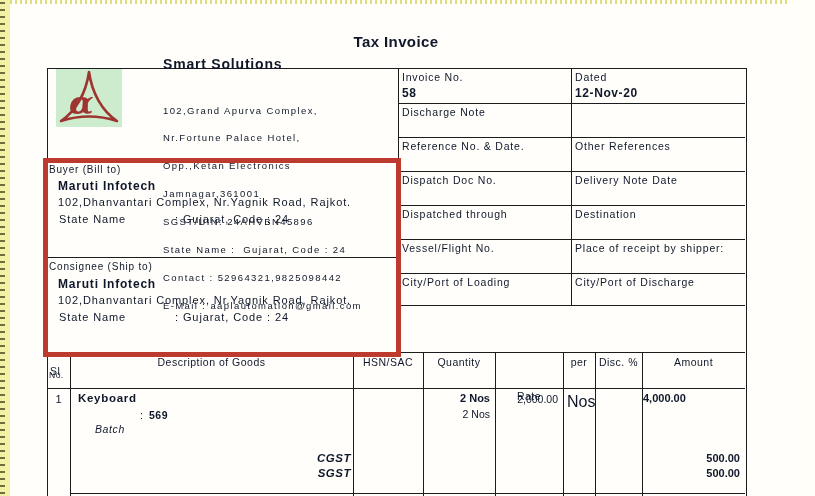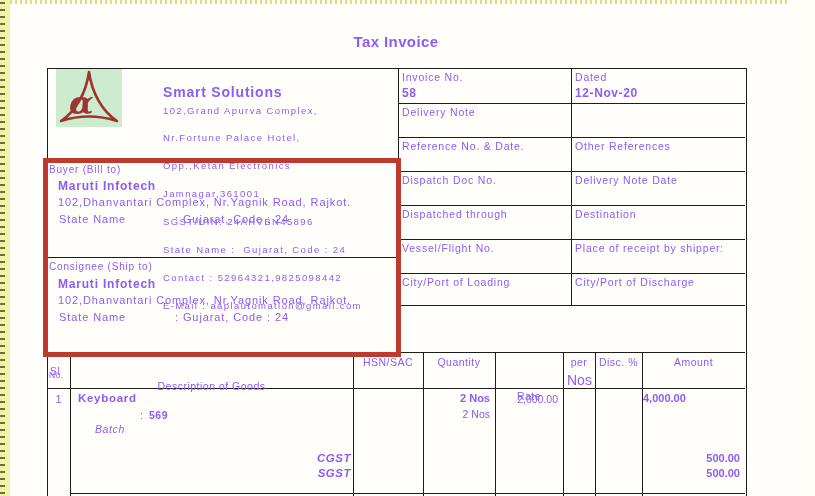--- a/index.html
+++ b/index.html
@@ -1,18 +1,18 @@
 <!DOCTYPE html>
 <html><head>
 <meta charset="utf-8">
 <style>
   html,body{margin:0;padding:0;background:#fffef9;}
   .page{
     position:relative;width:776px;height:496px;overflow:hidden;
-    background:#fffefa;color:#8b5cf6;
+    background:#fffefa;color:#0f172a;
     font-family:"Liberation Sans", sans-serif;
     padding-left:12px;
   }
   .abs{position:absolute;}
   .hl{position:absolute;height:1px;background:#1c1c1c;}
   .vl{position:absolute;width:1px;background:#1c1c1c;}
   .edge-left{
     position:absolute;left:0;top:0;width:10px;height:496px;
     background-color:#f3f1a6;
     background-image:repeating-linear-gradient(to bottom,#6f6f3e 0 2px,rgba(0,0,0,0) 2px 7px);
@@ -24,21 +24,21 @@
     background-size:100% 2px;background-repeat:repeat-y;
   }
   .title{
     position:absolute;left:47px;top:33px;width:698px;text-align:center;
     font-size:15px;font-weight:bold;letter-spacing:0.4px;
   }
   .invoice-frame{
     position:absolute;left:47px;top:68px;width:698px;height:428px;
     border-top:1px solid #1c1c1c;border-left:1px solid #1c1c1c;border-right:1px solid #1c1c1c;
   }
-  .company-name{position:absolute;left:163px;top:84px;font-size:14px;font-weight:bold;letter-spacing:0.8px;white-space:pre;}
+  .company-name{position:absolute;left:163px;top:56px;font-size:14px;font-weight:bold;letter-spacing:0.8px;white-space:pre;}
   .company-addr{position:absolute;left:163px;top:87px;font-size:9.5px;line-height:9.3px;letter-spacing:1.4px;white-space:pre;}
   .sec-label{position:absolute;font-size:10px;letter-spacing:0.8px;white-space:pre;}
   .party-name{position:absolute;font-size:12px;font-weight:bold;letter-spacing:0.8px;white-space:pre;}
   .party-addr{position:absolute;font-size:11px;letter-spacing:0.9px;white-space:pre;}
   .detail-label{position:absolute;font-size:10.5px;letter-spacing:0.8px;white-space:pre;}
   .detail-value{position:absolute;font-size:12px;font-weight:bold;letter-spacing:0.6px;white-space:pre;}
   .th{position:absolute;font-size:10.5px;letter-spacing:0.5px;text-align:center;white-space:pre;}
   .red-box{
     position:absolute;left:43px;top:158px;width:358px;height:199px;
     border:5px solid #bd3a2e;box-sizing:border-box;background:transparent;
@@ -110,57 +110,57 @@
   <div class="party-addr" style="left:59px;top:311px;">State Name</div>
   <div class="party-addr" style="left:175px;top:311px;">: Gujarat, Code : 24</div>
 
   <div class="red-box"></div>
 
   <div class="detail-label" style="left:402px;top:71px;">Invoice No.</div>
   <div class="detail-value" style="left:402px;top:86px;">58</div>
   <div class="detail-label" style="left:575px;top:71px;">Dated</div>
   <div class="detail-value" style="left:575px;top:86px;">12-Nov-20</div>
 
-  <div class="detail-label" style="left:402px;top:106px;">Delivery Note</div>
+  <div class="detail-label" style="left:402px;top:106px;">Discharge Note</div>
 
   <div class="detail-label" style="left:402px;top:140px;">Reference No. &amp; Date.</div>
   <div class="detail-label" style="left:575px;top:140px;">Other References</div>
 
   <div class="detail-label" style="left:402px;top:174px;">Dispatch Doc No.</div>
   <div class="detail-label" style="left:575px;top:174px;">Delivery Note Date</div>
 
   <div class="detail-label" style="left:402px;top:208px;">Dispatched through</div>
   <div class="detail-label" style="left:575px;top:208px;">Destination</div>
 
   <div class="detail-label" style="left:402px;top:242px;">Vessel/Flight No.</div>
   <div class="detail-label" style="left:575px;top:242px;text-align:center;">Place of receipt by shipper:</div>
 
   <div class="detail-label" style="left:402px;top:276px;">City/Port of Loading</div>
   <div class="detail-label" style="left:575px;top:276px;">City/Port of Discharge</div>
 
   <div class="th" style="left:50px;top:365px;text-align:center;">Sl</div>
   <div class="th" style="left:49px;top:370px;font-size:8.5px;text-align:left;">No.</div>
-  <div class="th" style="left:70px;top:356px;width:283px;margin-top:24px;">Description of Goods</div>
+  <div class="th" style="left:70px;top:356px;width:283px;">Description of Goods</div>
   <div class="th" style="left:353px;top:356px;width:70px;">HSN/SAC</div>
   <div class="th" style="left:423px;top:356px;width:72px;">Quantity</div>
   <div class="th" style="left:495px;top:356px;width:68px;margin-top:34px;">Rate</div>
   <div class="th" style="left:563px;top:356px;width:32px;">per</div>
   <div class="th" style="left:595px;top:356px;width:47px;">Disc. %</div>
   <div class="th" style="left:642px;top:356px;width:103px;">Amount</div>
 
   <div class="abs num" style="left:47px;top:393px;width:23px;text-align:center;font-size:11px;">1</div>
   <div class="abs num" style="left:78px;top:392px;font-size:11.5px;font-weight:bold;letter-spacing:0.7px;">Keyboard</div>
   <div class="abs num" style="left:95px;top:423px;font-size:10.5px;font-style:italic;letter-spacing:0.6px;">Batch</div>
   <div class="abs num" style="left:140px;top:409px;font-size:10.5px;">:</div>
   <div class="abs num" style="left:149px;top:409px;font-size:10.5px;font-weight:bold;letter-spacing:0.5px;">569</div>
 
   <div class="abs num" style="left:424px;top:392px;width:66px;text-align:right;font-size:11px;font-weight:bold;">2 Nos</div>
   <div class="abs num" style="left:424px;top:408px;width:66px;text-align:right;font-size:10.5px;">2 Nos</div>
   <div class="abs num" style="left:496px;top:393px;width:62px;text-align:right;font-size:10.5px;">2,000.00</div>
-  <div class="abs num" style="left:567px;top:372px;font-size:14px;">Nos</div>
+  <div class="abs num" style="left:567px;top:393px;font-size:16px;">Nos</div>
   <div class="abs num" style="left:643px;top:392px;width:97px;text-align:left;font-size:11px;font-weight:bold;">4,000.00</div>
 
   <div class="abs num" style="left:200px;top:452px;width:151px;text-align:right;font-size:11.5px;font-weight:bold;font-style:italic;letter-spacing:0.5px;">CGST</div>
   <div class="abs num" style="left:643px;top:452px;width:97px;text-align:right;font-size:11px;font-weight:bold;">500.00</div>
   <div class="abs num" style="left:200px;top:467px;width:151px;text-align:right;font-size:11.5px;font-weight:bold;font-style:italic;letter-spacing:0.5px;">SGST</div>
   <div class="abs num" style="left:643px;top:467px;width:97px;text-align:right;font-size:11px;font-weight:bold;">500.00</div>
 
 </div>
 
 </body></html>

